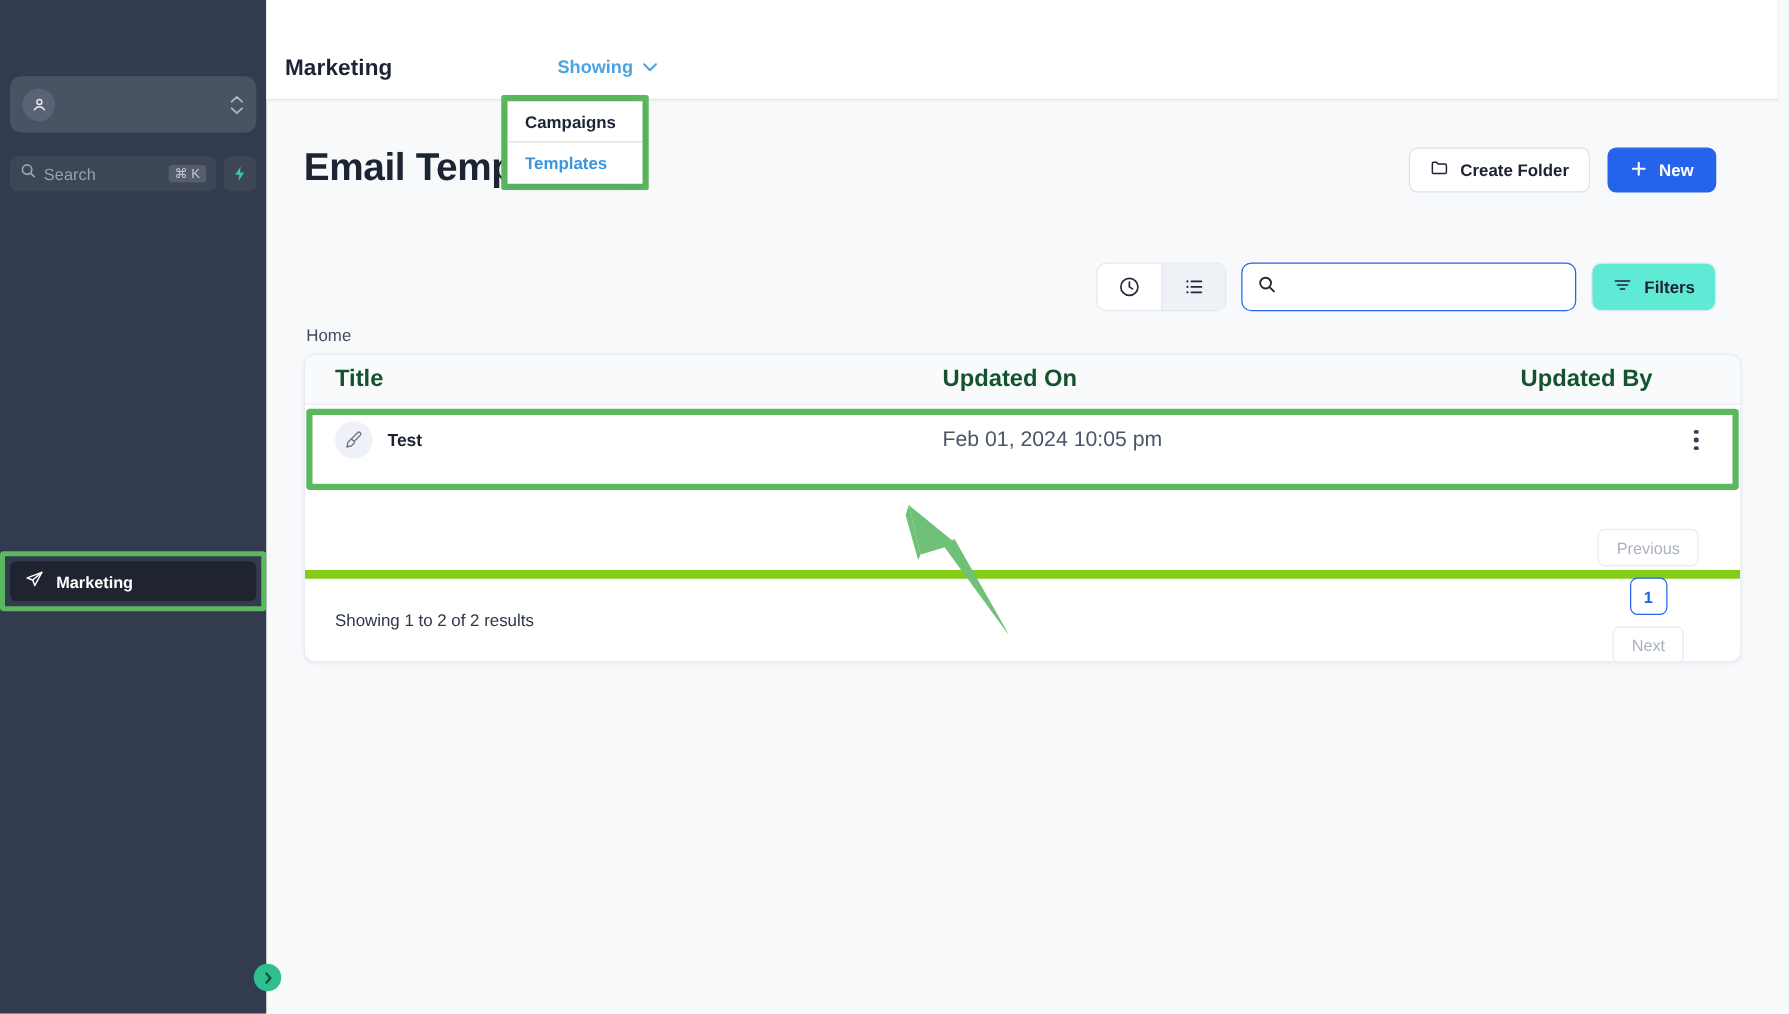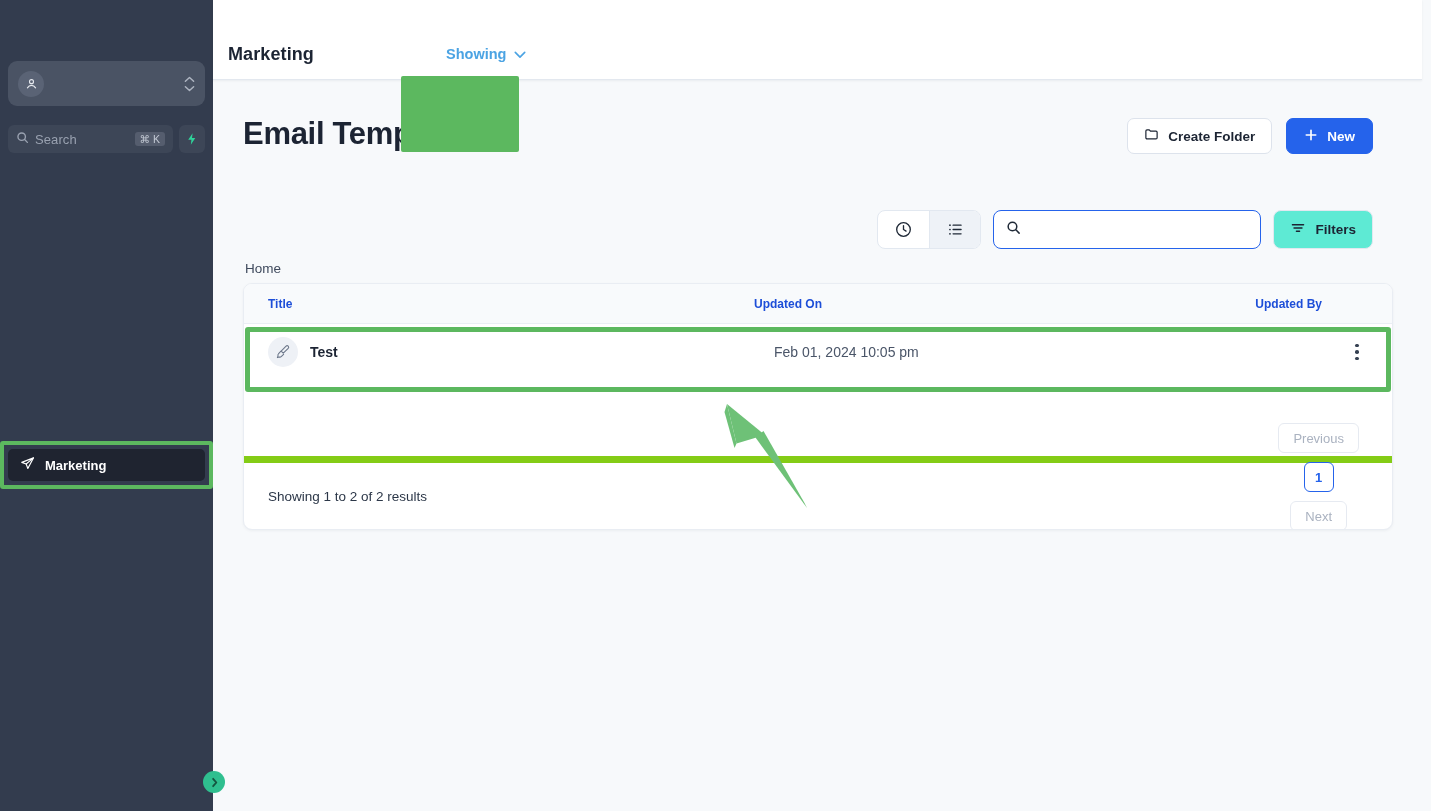--- a/index.html
+++ b/index.html
@@ -193,42 +193,42 @@
     position: absolute; left: 243px; top: 283px;
     width: 1150px; height: 247px;
     background: #fff;
     border: 1px solid #e9edf3; border-radius: 9px;
     box-shadow: 0 1px 3px rgba(20,30,55,.05);
     overflow: hidden;
   }
   .thead {
     display: flex; align-items: center; height: 40px;
     background: #f8fafc; border-bottom: 1px solid #eaeef4;
-    font-size: 12px; font-weight: 600; color: #1d4ed8;
+    font-size: 19px; font-weight: 600; color: #14532d;
   }
   .c-title { width: 510px; padding-left: 24px; }
   .c-updon { width: 294px; }
   .c-updby { flex: 1 1 auto; text-align: right; }
   .c-menu { width: 70px; }
 
   .trow {
     display: flex; align-items: center; height: 56px;
     background: #fff;
   }
   .trow .c-title {
     display: flex; align-items: center; gap: 12px;
     font-size: 14px; font-weight: 700; color: #1c2433;
   }
   .row-icon {
     width: 30px; height: 30px; border-radius: 50%;
     background: #eef1f6;
     display: flex; align-items: center; justify-content: center;
     flex: 0 0 auto;
   }
-  .trow .c-updon { font-size: 14px; color: #4a5568; margin-left: 20px; }
+  .trow .c-updon { font-size: 17px; color: #4a5568; }
   .kebab {
     display: flex; flex-direction: column; gap: 3px; align-items: center;
   }
   .kebab i { width: 3.5px; height: 3.5px; border-radius: 50%; background: #364152; display:block;}
   .empty-row { height: 76px; background: #fff; }
   .tfoot {
     display: flex; align-items: center; height: 74px;
     border-top: 7px solid #84cc16; padding: 0 24px;
   }
   .foot-text { font-size: 13.5px; color: #2c3748; font-weight: 500; }
@@ -440,14 +440,18 @@
 
   <div class="row-hl"></div>
 
   <svg class="arrow" width="140" height="130" viewBox="0 0 140 130">
     <path d="M107 118 L55.5 47.5 L63.5 41 L104.5 113 Z" fill="#6ec177"></path>
     <path d="M27 14 L65 45 L36.5 53.5 Z" fill="#6ec177"></path>
     <path d="M27 14 L36.5 53.5 L34.5 58 L24.5 22 Z" fill="#6ec177"></path>
   </svg>
 
   <div class="dd-hl"></div>
+  <div class="dd">
+    <div class="dd-item first">Campaigns</div>
+    <div class="dd-item second">Templates</div>
+  </div>
 
 </div>
 
 </body></html>

